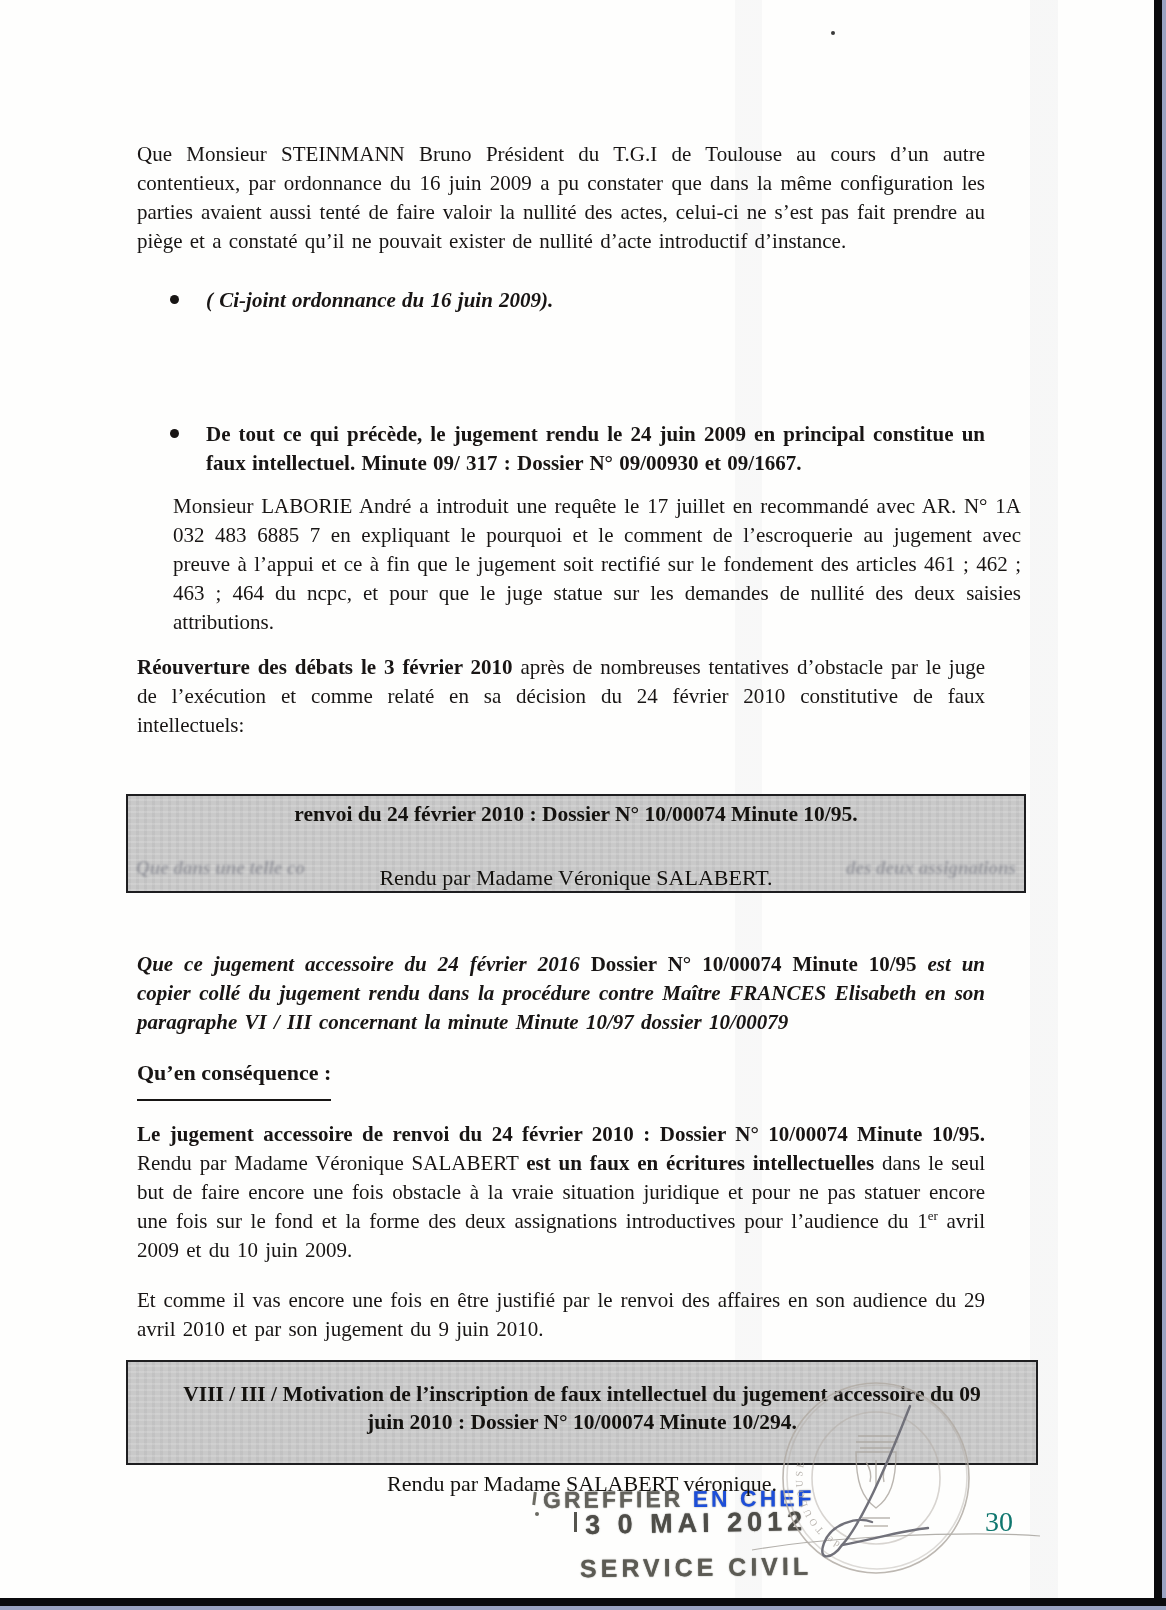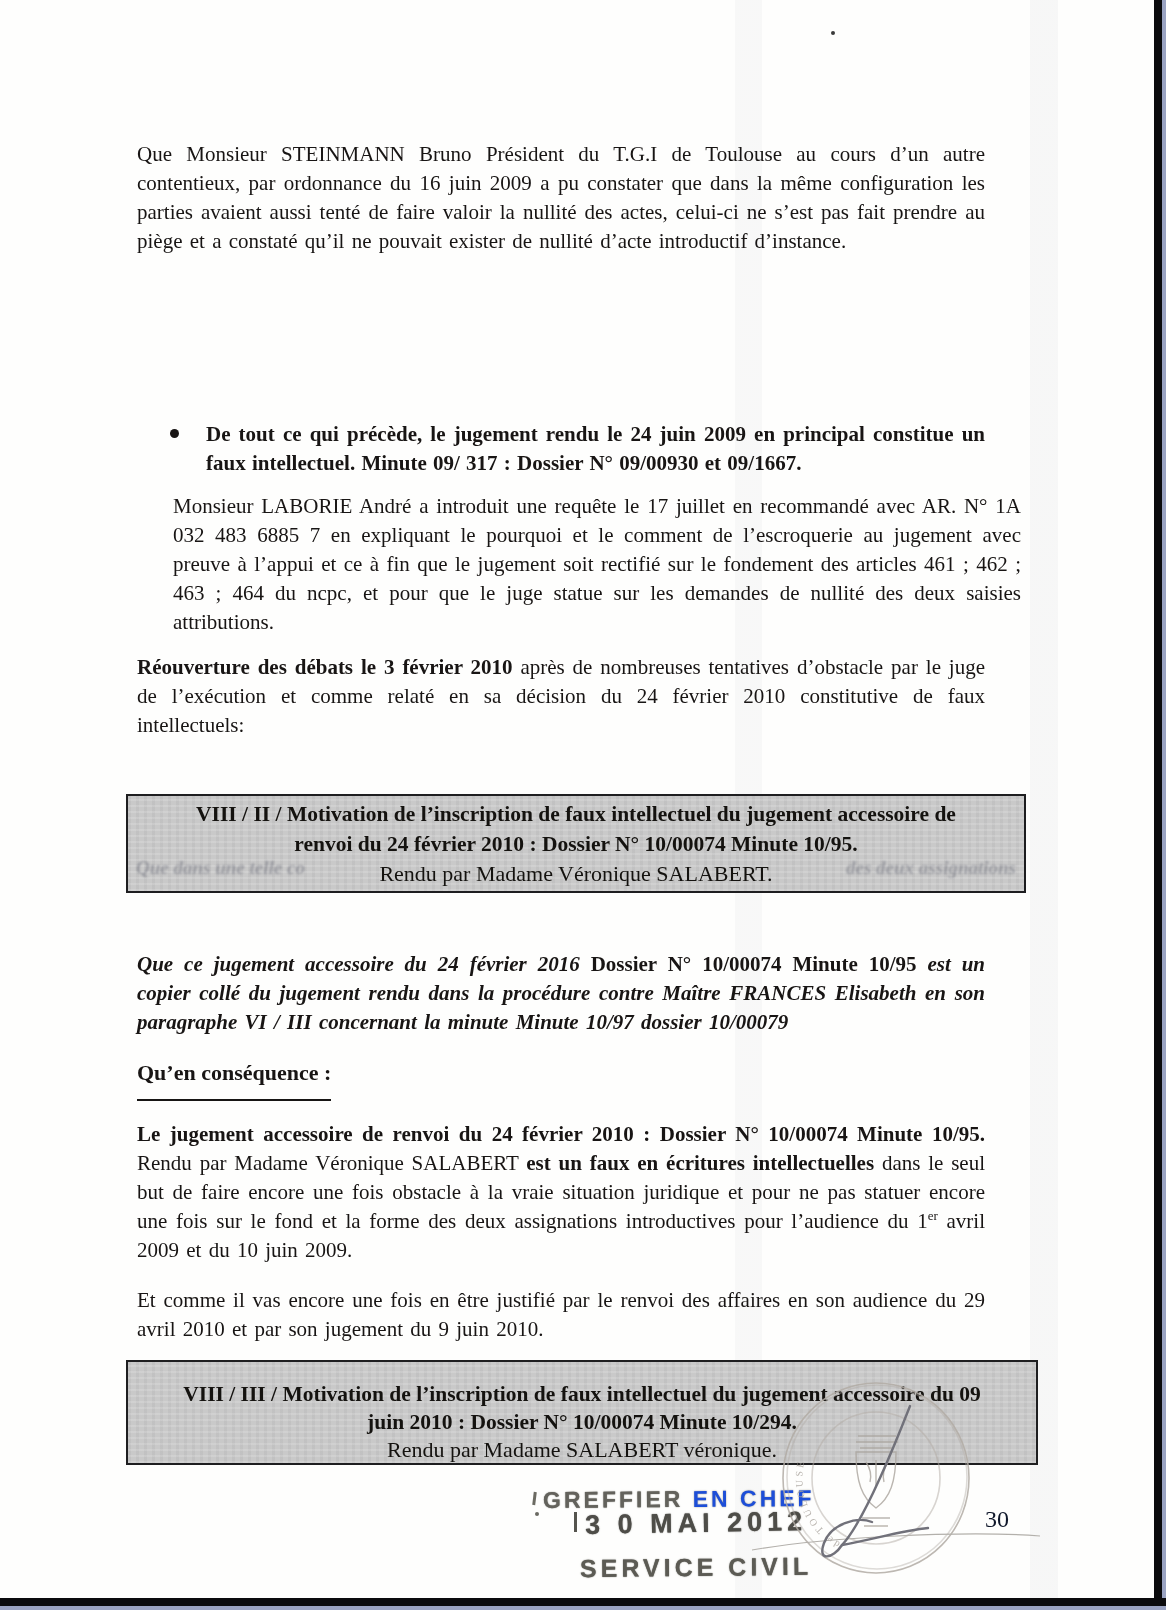--- a/index.html
+++ b/index.html
@@ -40,69 +40,72 @@
     border:2px solid #1e1e20;
     background-color:#c9c9c9;
     background-image:
       repeating-linear-gradient(0deg,rgba(255,255,255,.14) 0 2px,transparent 2px 6px),
       repeating-linear-gradient(90deg,rgba(95,95,100,.07) 0 3px,transparent 3px 8px);
     text-align:center;font-size:21.5px;font-weight:bold;color:#14120f;
   }
   .box1{top:794px;width:896px;height:92px;padding-top:3px;line-height:30px;}
   .box2{top:1360px;width:908px;height:83px;padding-top:18px;line-height:28px;}
   .gb-line{position:relative;z-index:2;}
-  .gb-line-last{font-weight:normal;font-size:22px;}
+  .gb-line-last{font-weight:normal;font-size:22px;margin-top:34px;}
   .ghost{position:absolute;z-index:1;left:8px;right:8px;bottom:8px;display:flex;justify-content:space-between;
     font-style:italic;font-weight:bold;font-size:19px;color:rgba(88,90,104,.42);filter:blur(1px);}
   .heading-ul{position:absolute;left:137px;top:1060px;font-size:22px;font-weight:bold;}
   .heading-ul span{border-bottom:2.5px solid #171514;padding-bottom:14px;}
   sup{font-size:13px;vertical-align:super;line-height:0;}
   
   .stamp{position:absolute;font-family:"Liberation Sans","DejaVu Sans",sans-serif;font-weight:bold;
     text-shadow:0 0 1.2px currentColor;white-space:nowrap;}
   .stamp-greffier{left:543px;top:1486px;font-size:23px;letter-spacing:3px;color:#63625c;transform:rotate(-.4deg);}
   .stamp-greffier .eroded{color:#1d4ed8;text-shadow:0 0 1.8px #9a998f;}
   .stamp-mark{position:absolute;left:533px;top:1492px;width:3px;height:13px;background:#6b6a62;transform:rotate(7deg);}
   .stamp-mark2{position:absolute;left:535px;top:1512px;width:4px;height:4px;background:#6b6a62;border-radius:50%;}
   .stamp-date{left:585px;top:1508px;font-size:27px;letter-spacing:5px;color:#4e4d48;transform:rotate(-1deg);}
   .date-bar{position:absolute;left:574px;top:1512px;width:3px;height:20px;background:#55544e;}
   .stamp-service{left:580px;top:1553px;font-size:25px;letter-spacing:4px;color:#5c5b54;transform:rotate(-.6deg);}
   .seal-wrap{position:absolute;left:740px;top:1378px;width:312px;height:212px;z-index:3;}
-  .pagenum{position:absolute;left:985px;top:1506px;font-size:24px;color:#0f172a;}
+  .pagenum{position:absolute;left:985px;top:1506px;font-size:28px;color:#0f766e;}
   .speck{position:absolute;left:831px;top:31px;width:4px;height:4px;background:#3a3a3a;border-radius:50%;}
 </style>
 </head>
 <body>
 
 <div class="page">
 
   <div class="streaks"></div>
   <div class="speck"></div>
 
   <div class="para p1">Que Monsieur STEINMANN Bruno Président du T.G.I de Toulouse au cours d’un autre contentieux, par ordonnance du 16 juin 2009 a pu constater que dans la même configuration les parties avaient aussi tenté de faire valoir la nullité des actes, celui-ci ne s’est pas fait prendre au piège et a constaté qu’il ne pouvait exister de nullité d’acte introductif d’instance.</div>
 
+  <div class="bullet-row b1">
+    <span class="dot"></span>
+    <span class="bullet-text">( Ci-joint ordonnance du 16 juin 2009).</span>
+  </div>
 
 
   <div class="bullet-row b2">
     <span class="dot"></span>
     <span class="bullet-text">De tout ce qui précède, le jugement rendu le 24 juin 2009 en principal constitue un faux intellectuel. Minute 09/ 317 : Dossier N° 09/00930 et 09/1667.</span>
   </div>
 
   <div class="para p3">Monsieur LABORIE André a introduit une requête le 17 juillet en recommandé avec AR. N° 1A 032 483 6885 7 en expliquant le pourquoi et le comment de l’escroquerie au jugement avec preuve à l’appui et ce à fin que le jugement soit rectifié sur le fondement des articles 461 ; 462 ; 463 ; 464 du ncpc, et pour que le juge statue sur les demandes de nullité des deux saisies attributions.</div>
 
   <div class="para p4">
     <span class="bold">Réouverture des débats le 3 février 2010</span><span> après de nombreuses tentatives d’obstacle par le juge de l’exécution et comme relaté en sa décision du 24 février 2010 constitutive de faux intellectuels:</span>
   </div>
 
   <div class="graybox box1">
     <div class="ghost">
       <span>Que dans une telle co</span>
       <span>des deux assignations</span>
     </div>
-    <div class="gb-line">VIII / II / Motivation de l’inscription de faux intellectuel du jugement accessoire de</div>
     <div class="gb-line">renvoi du 24 février 2010 : Dossier N° 10/00074 Minute 10/95.</div>
     <div class="gb-line gb-line-last">Rendu par Madame Véronique SALABERT.</div>
   </div>
 
   <div class="para p5">
     <span>Que ce jugement accessoire du 24 février 2016 </span><span class="upright">Dossier N° 10/00074 Minute 10/95 </span><span>est un copier collé du jugement rendu dans la procédure contre Maître FRANCES Elisabeth en son paragraphe VI / III concernant la minute Minute 10/97 dossier 10/00079</span>
   </div>
 
   <div class="heading-ul">
     <span>Qu’en conséquence :</span>

